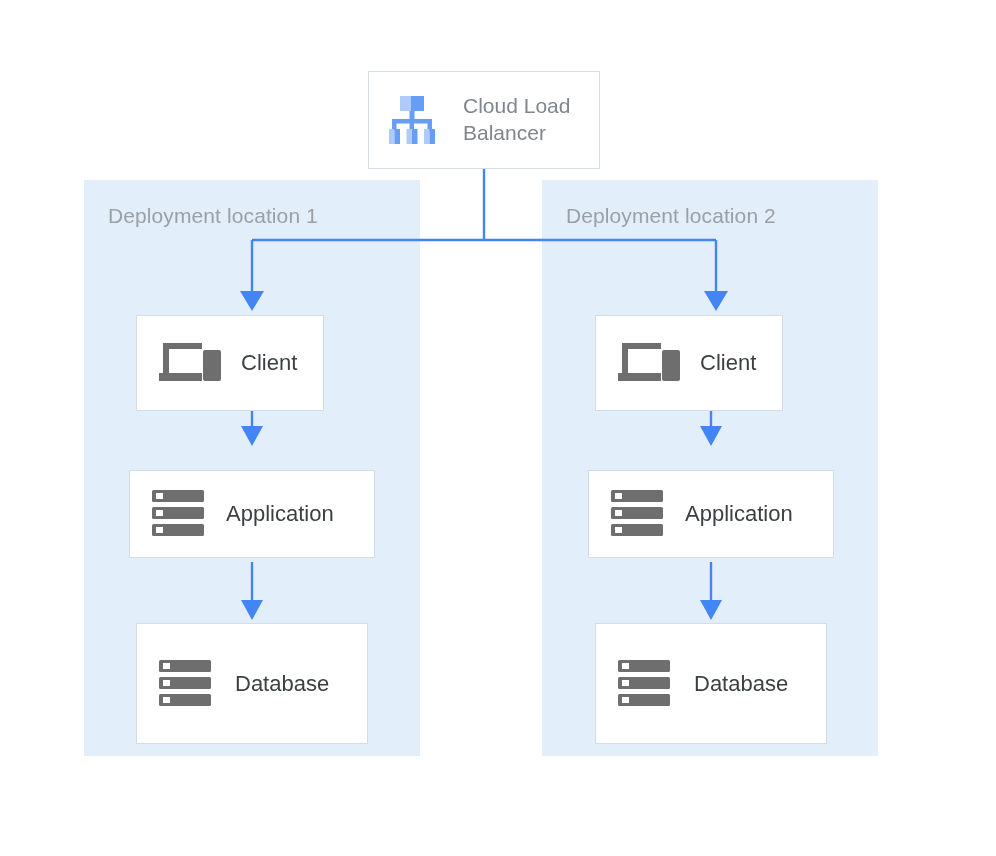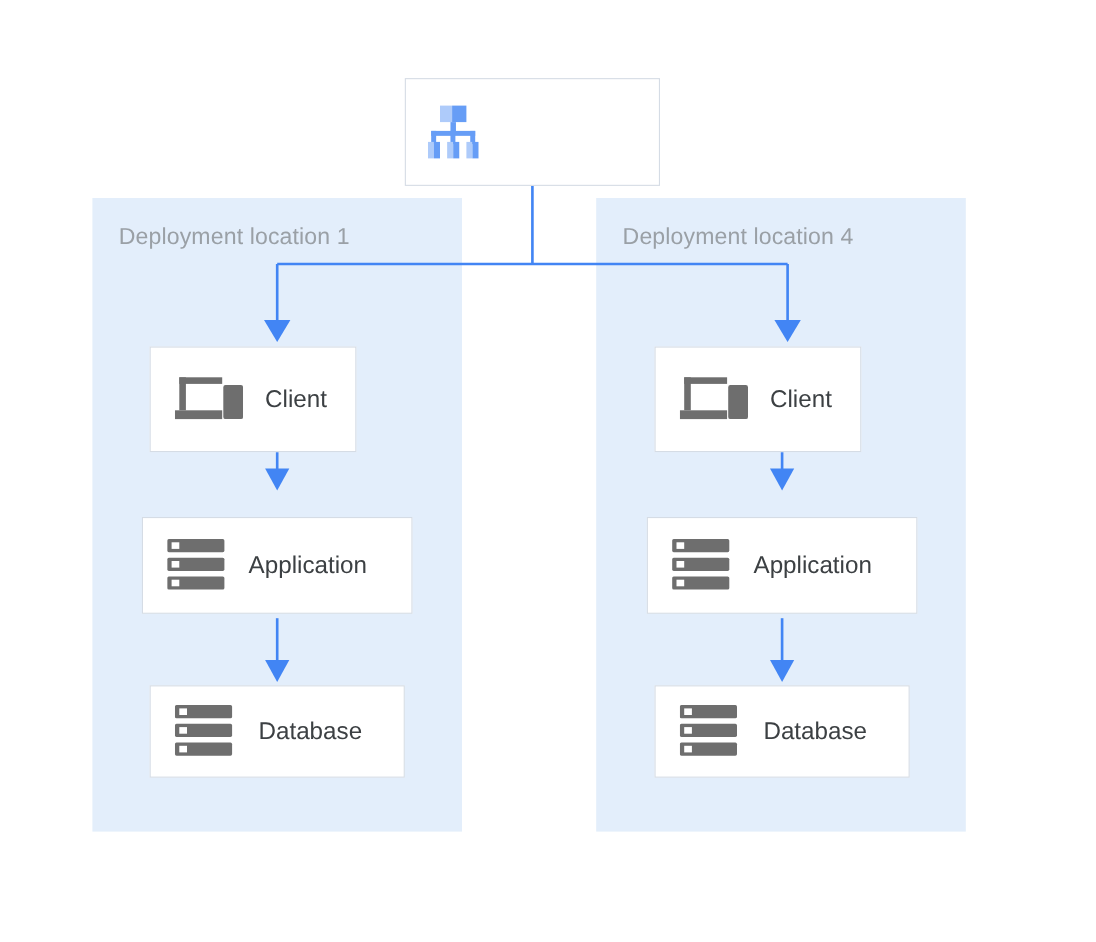--- a/index.html
+++ b/index.html
@@ -79,21 +79,21 @@
   }
   .node-app {
     width: 246px;
     height: 88px;
     top: 470px;
     padding-left: 22px;
     gap: 18px;
   }
   .node-db {
     width: 232px;
-    height: 84px;
+    height: 121px;
     top: 623px;
     padding-left: 22px;
     gap: 20px;
   }
   #node-client-1 { left: 136px; }
   #node-client-2 { left: 595px; }
   #node-app-1    { left: 129px; }
   #node-app-2    { left: 588px; }
   #node-db-1     { left: 136px; }
   #node-db-2     { left: 595px; }
@@ -115,21 +115,21 @@
 </style>
 </head>
 <body>
 
 <div id="canvas">
 
   <div class="region" id="region-1"></div>
   <div class="region" id="region-2"></div>
 
   <div class="region-label" id="region-label-1">Deployment location 1</div>
-  <div class="region-label" id="region-label-2">Deployment location 4</div>
+  <div class="region-label" id="region-label-2">Deployment location 2</div>
 
   <svg id="connectors" viewBox="0 0 996 856" xmlns="http://www.w3.org/2000/svg">
     <g stroke="#4285f4" stroke-width="2.4" fill="none">
 
       <path d="M484,169 L484,240"></path>
 
       <path d="M252,240 L716,240"></path>
 
       <path d="M252,240 L252,292"></path>
       <path d="M716,240 L716,292"></path>
@@ -164,20 +164,21 @@
       <rect x="20.5" y="24" width="4.5" height="12" fill="#669df6"></rect>
       <rect x="38.5" y="24" width="4.5" height="12" fill="#669df6"></rect>
 
       <rect x="0" y="34" width="5.5" height="15" fill="#aecbfa"></rect>
       <rect x="5.5" y="34" width="5.5" height="15" fill="#669df6"></rect>
       <rect x="17.5" y="34" width="5.5" height="15" fill="#aecbfa"></rect>
       <rect x="23" y="34" width="5.5" height="15" fill="#669df6"></rect>
       <rect x="35" y="34" width="5.5" height="15" fill="#aecbfa"></rect>
       <rect x="40.5" y="34" width="5.5" height="15" fill="#669df6"></rect>
     </svg>
+    <div class="node-label">Cloud Load Balancer</div>
   </div>
 
   <div class="node node-client" id="node-client-1">
     <svg class="icon" width="62" height="46" viewBox="0 0 62 46" xmlns="http://www.w3.org/2000/svg">
       <g fill="#6e6e6e">
 
         <rect x="4" y="3" width="6" height="30"></rect>
         <rect x="4" y="3" width="39" height="6"></rect>
 
         <rect x="0" y="33" width="43" height="8"></rect>

